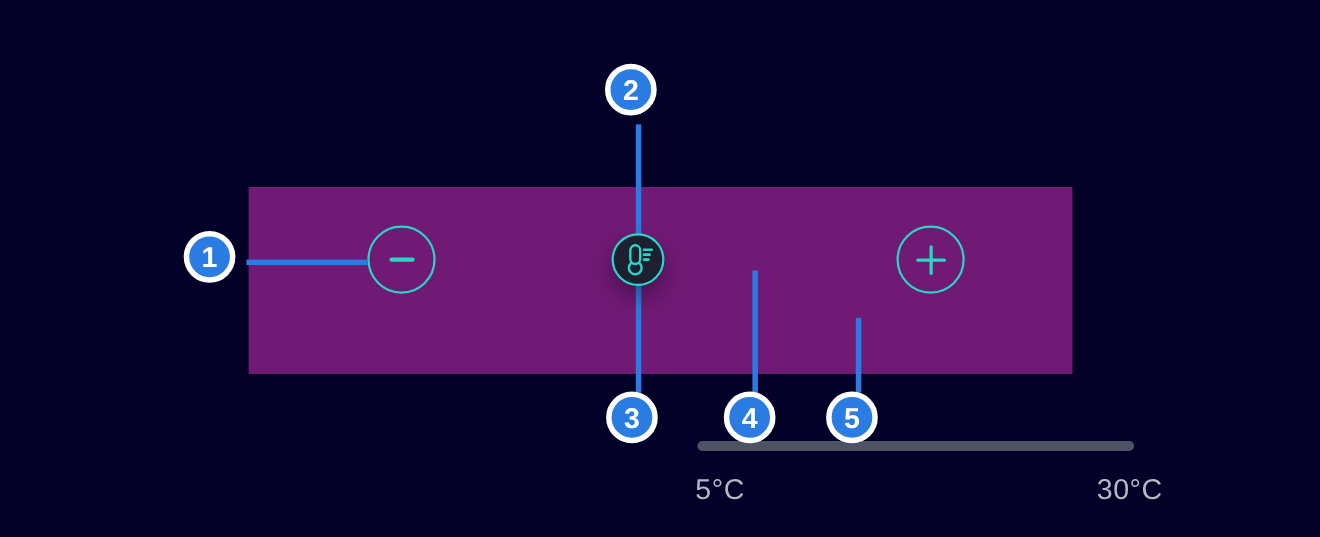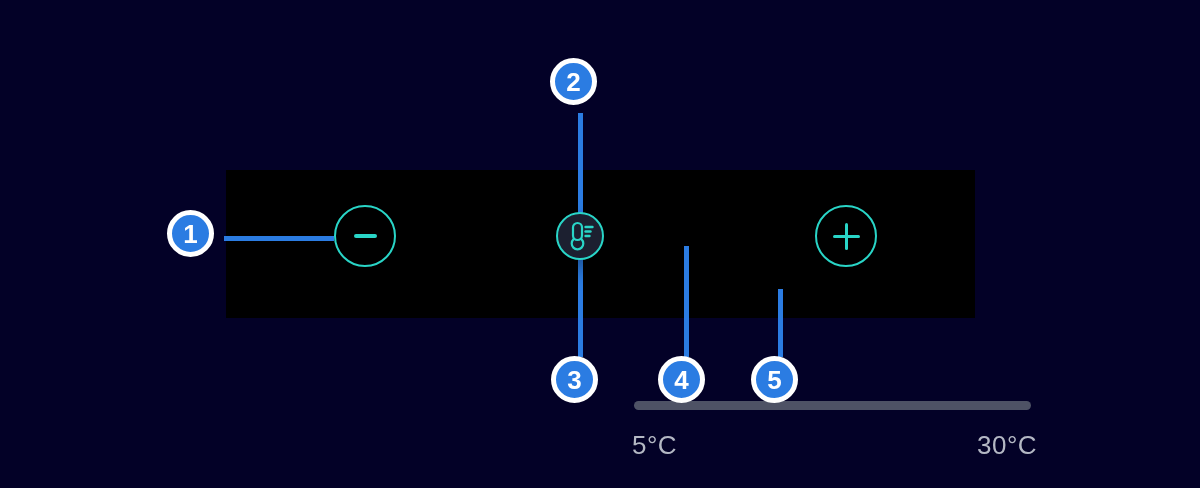--- a/index.html
+++ b/index.html
@@ -11,22 +11,22 @@
     width: 1200px;
     height: 488px;
     background: #030127;
     overflow: hidden;
   }
 
   
   .panel {
     position: absolute;
     left: 226px; top: 170px;
-    width: 749px; height: 148px;
-    background: #000000;
+    width: 749px; height: 170px;
+    background: #701a75;
   }
 
   .track {
     position: absolute;
     left: 408px; top: 231px;
     width: 397px; height: 9px;
     border-radius: 5px;
     background: #4e5265;
     z-index: 2;
   }
@@ -82,21 +82,21 @@
   .temp-label {
     position: absolute;
     top: 260px;
     font-size: 26px;
     letter-spacing: 0.5px;
     color: #b4b8c4;
     z-index: 2;
     white-space: nowrap;
   }
   .min-label { left: 406px; }
-  .max-label { left: 751px; }
+  .max-label { left: 771px; }
 
   
   .callout-line {
     position: absolute;
     background: #2b7ce2;
     z-index: 3;
   }
   .line-1 { left: 224px; top: 236px; width: 110px; height: 5px; }
   .line-2 { left: 578px; top: 113px; width: 5px;  height: 100px; }
   .line-3 { left: 578px; top: 257px; width: 5px;  height: 100px; }

